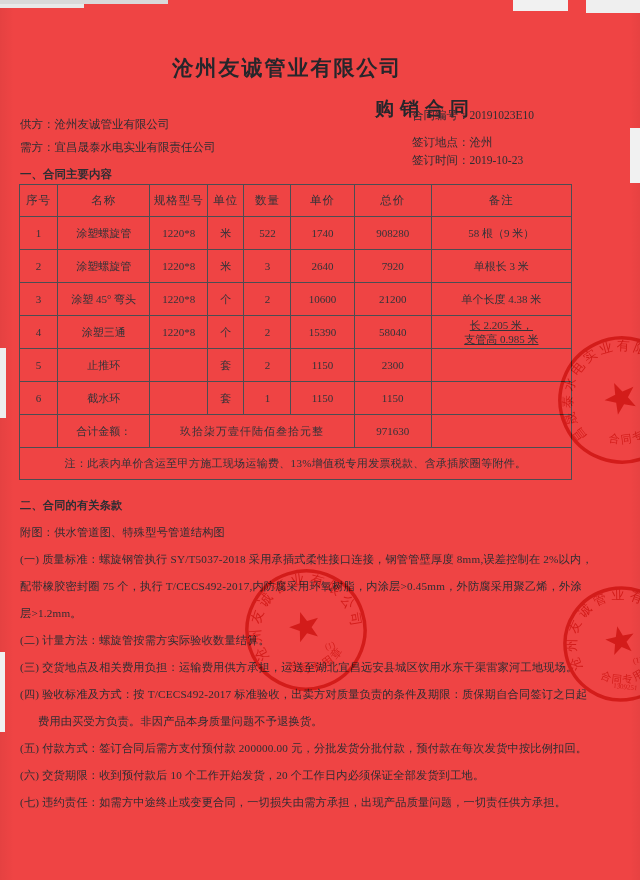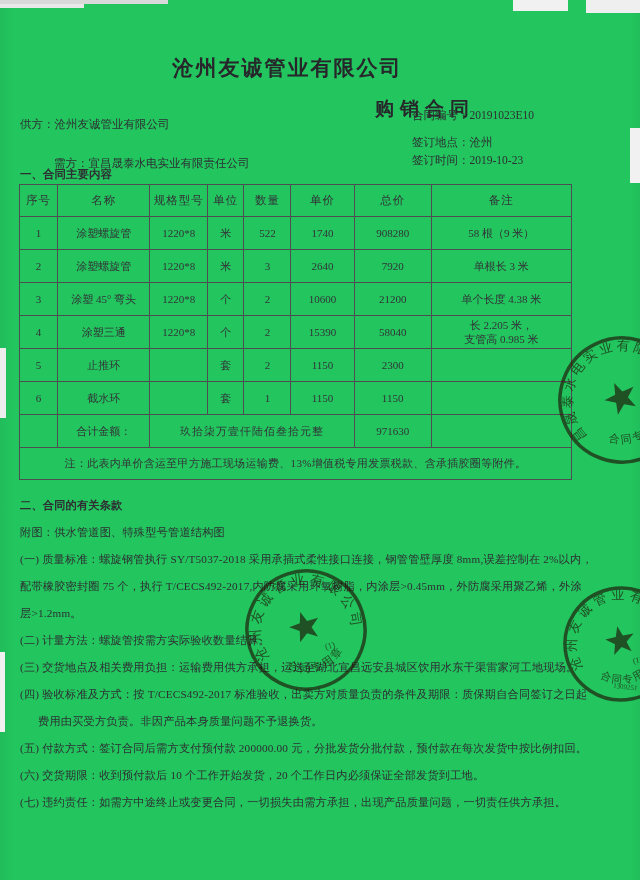--- a/index.html
+++ b/index.html
@@ -1,18 +1,18 @@
 <!DOCTYPE html>
 <html><head>
 <meta charset="utf-8">
 <style>
   html,body{margin:0;padding:0;background:#888;}
   .page{
     position:relative;width:640px;height:880px;margin:0 auto;
-    background:#22c55e;overflow:hidden;
+    background:#ef4444;overflow:hidden;
     font-family:"Liberation Serif","DejaVu Serif",serif;
     color:#2e2e33;
   }
   .page::before{
     content:"";position:absolute;inset:0;pointer-events:none;
     background:linear-gradient(90deg,rgba(0,0,0,.045),rgba(0,0,0,0) 14px),
                linear-gradient(270deg,rgba(0,0,0,.035),rgba(0,0,0,0) 10px);
   }
   .abs{position:absolute;}
   .artifact{position:absolute;}
@@ -35,21 +35,21 @@
   table.items td,table.items th{
     border:1px solid #4d4d52;text-align:center;vertical-align:middle;
     padding:0 2px;font-weight:400;overflow:hidden;
   }
   table.items th{font-size:11.5px;letter-spacing:1px;}
   tr.h-row{height:32px;margin-top:8px;}
   tr.d-row{height:33px;}
   tr.t-row{height:33px;}
   tr.n-row{height:32px;}
   td.remark{font-size:11px;}
-  td.pre{white-space:pre-line;line-height:14px;}
+  td.pre{white-space:pre-line;line-height:14px;text-decoration:underline;}
   td.note-cell{text-align:left;padding-left:6px;font-size:11px;letter-spacing:.3px;}
   
   .clauses{position:absolute;left:20px;top:492px;width:606px;}
   .cl-line{height:27px;line-height:27px;font-size:11.2px;white-space:nowrap;letter-spacing:.2px;}
   .cl-line.ind{padding-left:18px;}
   .cl-line.b{font-weight:700;}
   
   .stamp{position:absolute;mix-blend-mode:multiply;opacity:.84;}
   .stamp text{font-family:"Liberation Serif","DejaVu Serif",serif;}
 </style>
@@ -65,21 +65,21 @@
   <div class="artifact" style="left:0;top:348px;width:6px;height:70px;background:#ededed;"></div>
   <div class="artifact" style="left:0;top:652px;width:5px;height:80px;background:#f0f0f0;"></div>
   <div class="artifact" style="left:630px;top:128px;width:10px;height:55px;background:#f1f1f1;"></div>
 
   <div class="abs doc-title">沧州友诚管业有限公司</div>
   <div class="abs doc-subtitle">购销合同</div>
 
   <div class="abs meta-line" style="left:20px;top:117px;">
     <span>供方：</span><span>沧州友诚管业有限公司</span>
   </div>
-  <div class="abs meta-line" style="left:20px;top:156px;margin-left:34px;">
+  <div class="abs meta-line" style="left:20px;top:140px;">
     <span>需方：</span><span>宜昌晟泰水电实业有限责任公司</span>
   </div>
   <div class="abs meta-line" style="left:412px;top:108px;">
     <span>合同编号：</span><span>20191023E10</span>
   </div>
   <div class="abs meta-line" style="left:412px;top:135px;">
     <span>签订地点：</span><span>沧州</span>
   </div>
   <div class="abs meta-line" style="left:412px;top:153px;text-align:right;">
     <span>签订时间：</span><span>2019-10-23</span>

